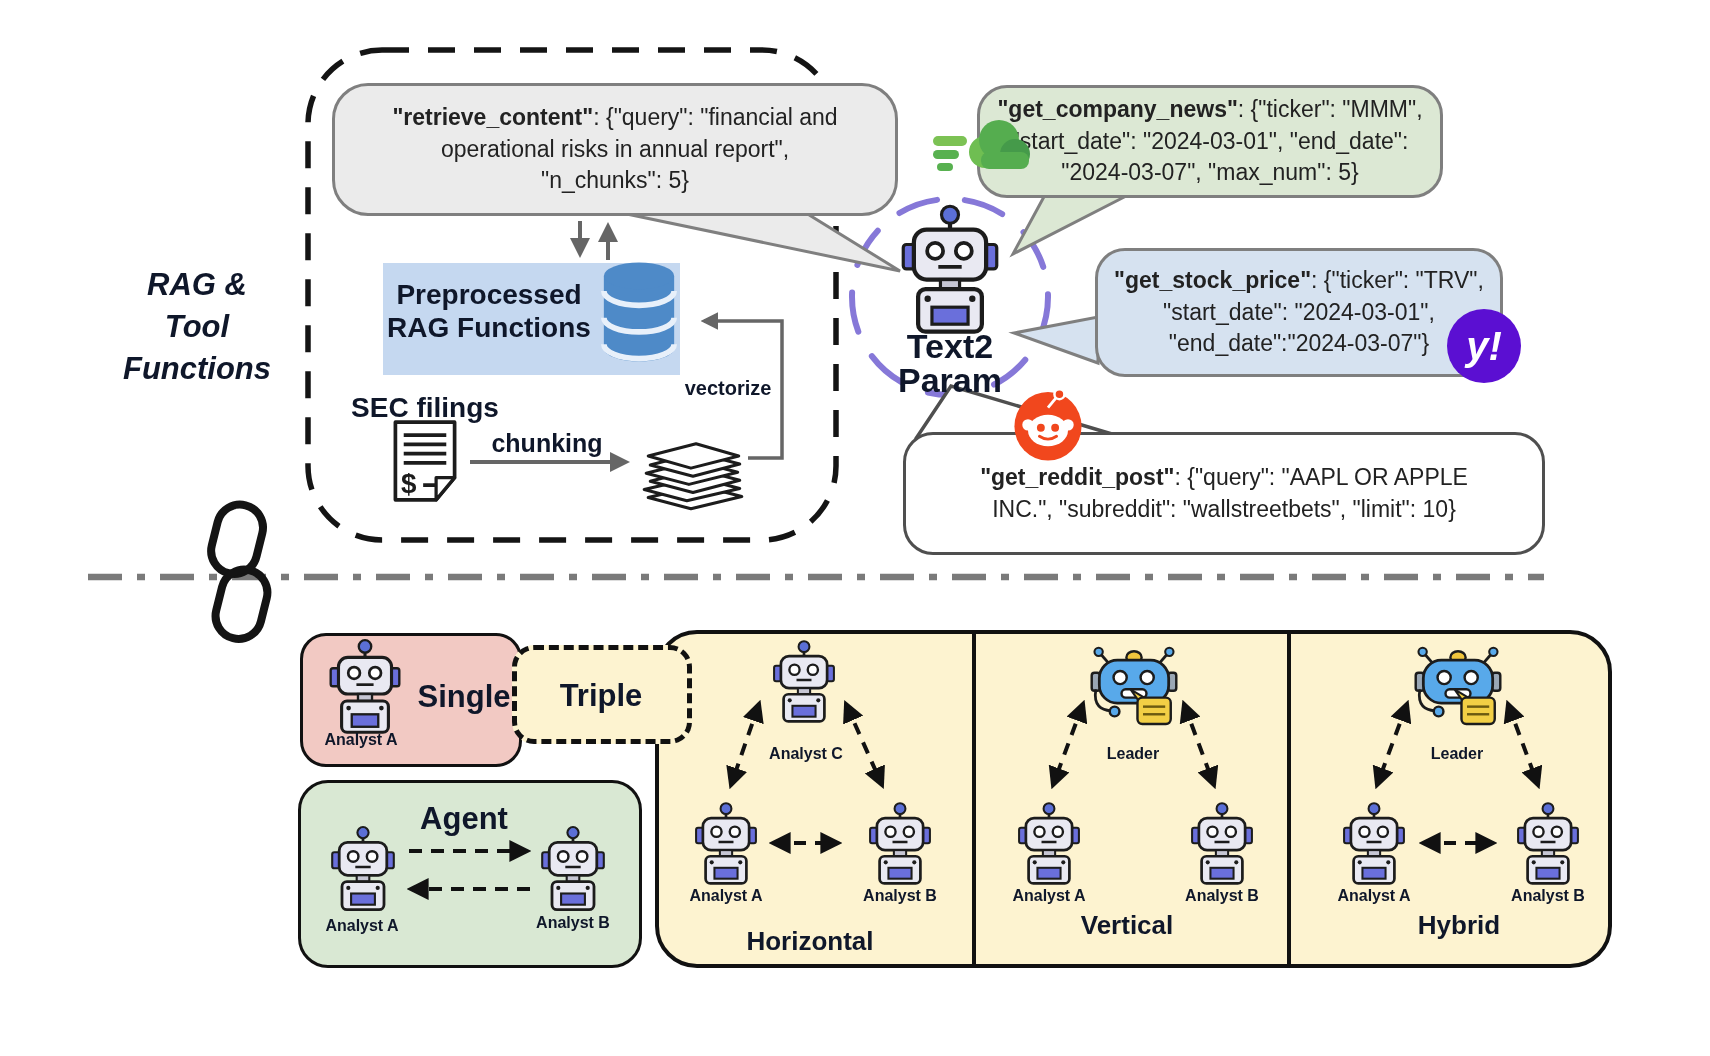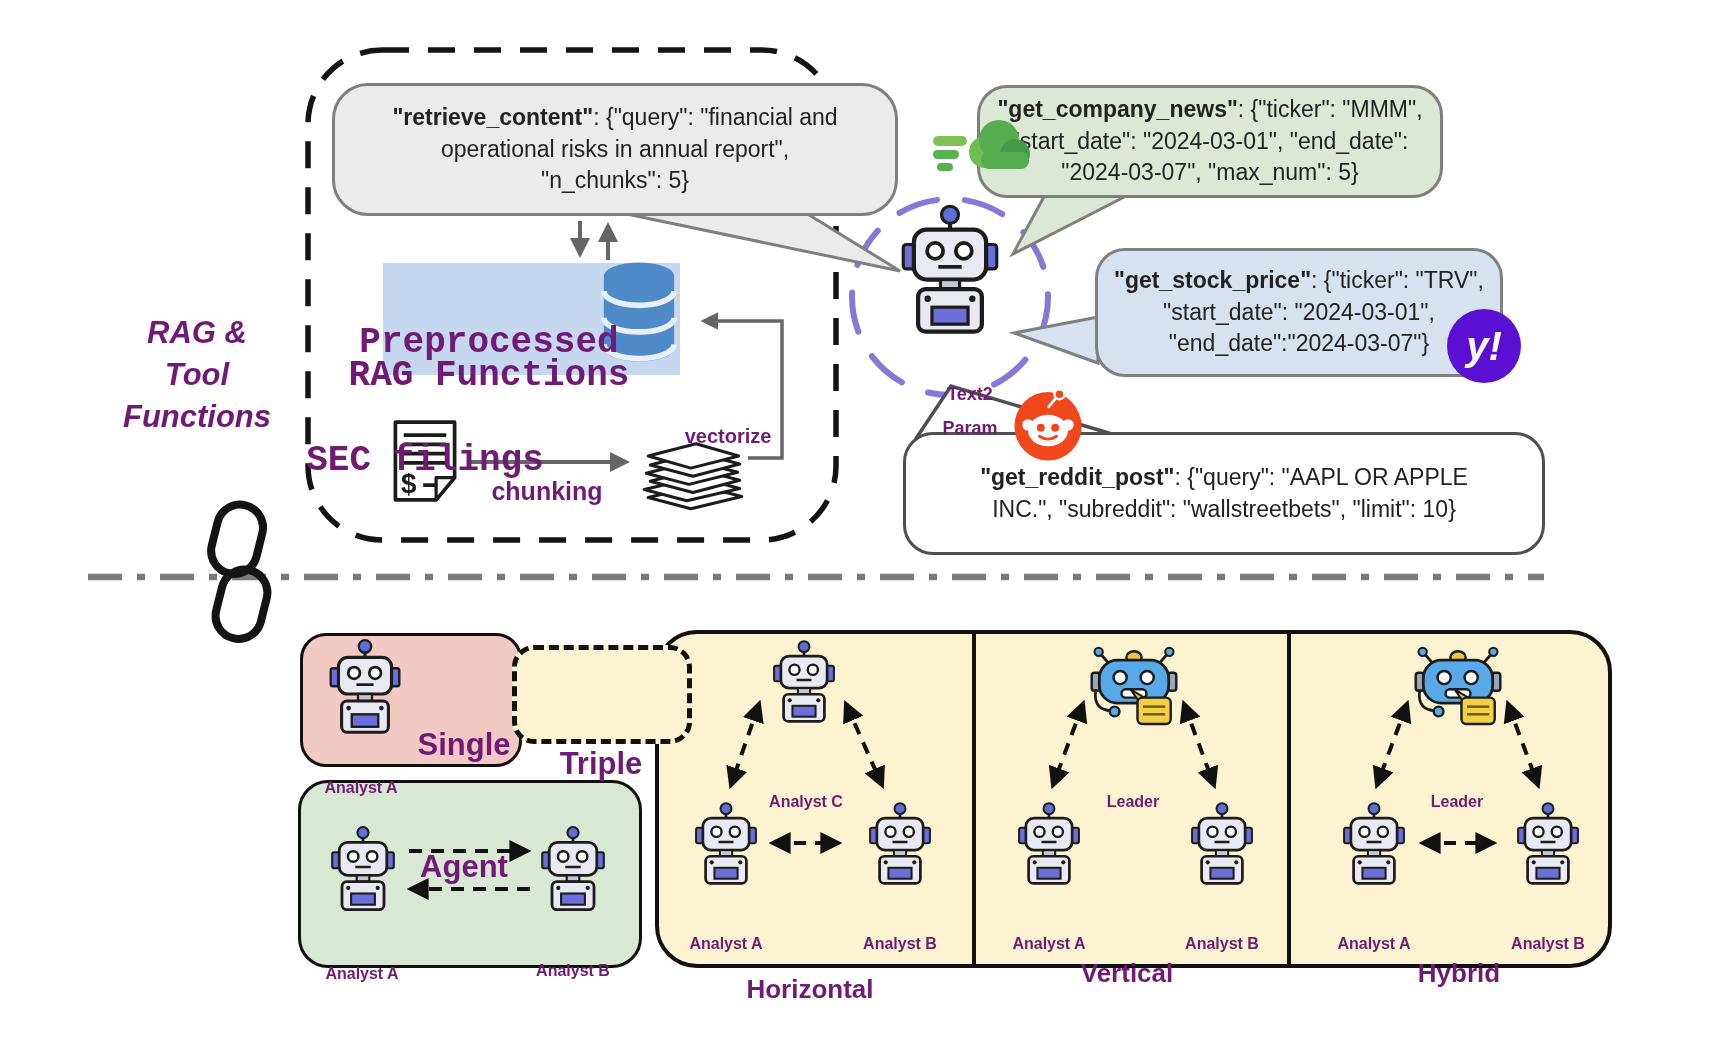--- a/index.html
+++ b/index.html
@@ -11,26 +11,26 @@
   .dual-box{background:#d9e8d3;border:3.5px solid #111;border-radius:30px;}
   .group-box{background:#fdf3d0;border:4px solid #111;border-radius:42px;}
   .triple-box{background:#fdf3d0;border:5px dashed #111;border-radius:22px;}
   .bubble{position:absolute;box-sizing:border-box;display:flex;align-items:center;justify-content:center;z-index:30;}
   .bubble .bt{width:100%;text-align:center;font-size:23px;line-height:1.37;white-space:pre-line;color:#222;}
   .bubble .fnb{font-weight:bold;}
   .gray-bubble{background:#ebebeb;border:3px solid #7f7f7f;border-radius:36px;padding:0 24px;}
   .green-bubble{background:#dce8d4;border:3px solid #7f7f7f;border-radius:30px;padding:0 14px;}
   .blue-bubble{background:#d6e2f0;border:3px solid #7f7f7f;border-radius:30px;padding:0 8px;}
   .white-bubble{background:#ffffff;border:3.5px solid #4f4f4f;border-radius:30px;padding:0 22px;}
-  .lbl{position:absolute;transform:translateX(-50%);text-align:center;font-weight:bold;color:#701a75;z-index:30;white-space:nowrap;margin-top:48px;}
+  .lbl{position:absolute;transform:translateX(-50%);text-align:center;font-weight:bold;color:#0f172a;z-index:30;white-space:nowrap;}
   .side-label{font-style:italic;font-size:31px;line-height:42px;}
   .btitle{font-size:31px;}
   .gtitle{font-size:26px;}
   .alabel{font-size:16px;}
-  .small-hd{font-size:36px;font-family:Liberation Mono, monospace;}
+  .small-hd{font-size:28px;}
   .yahoo-icon{position:absolute;background:#5b0fd2;border-radius:50%;display:flex;align-items:center;justify-content:center;z-index:40;}
   .yahoo-icon .yt{color:#fff;font-weight:bold;font-style:italic;font-size:40px;line-height:1;}
   svg.layer{position:absolute;left:0;top:0;z-index:20;}
   svg.icon{position:absolute;z-index:40;}
   svg.robot{position:absolute;z-index:25;}
   .z10{z-index:10;} .z15{z-index:15;}
 </style>
 </head>
 <body>
 
@@ -275,29 +275,29 @@
   </div>
 
   <div class="lbl small-hd" style="left:489px;top:278px;line-height:33px">
     <div>Preprocessed</div>
     <div>RAG Functions</div>
   </div>
   <div class="lbl small-hd" style="left:425px;top:392px">SEC filings</div>
   <div class="lbl" style="left:547px;top:429px;font-size:25px">chunking</div>
   <div class="lbl" style="left:728px;top:377px;font-size:20px">vectorize</div>
 
-  <div class="lbl" style="left:970px;top:329px;font-size:18px;line-height:34px">
+  <div class="lbl" style="left:950px;top:329px;font-size:34px;line-height:34px">
     <div>Text2</div>
     <div>Param</div>
   </div>
 
   <div class="lbl btitle" style="left:464px;top:679px">Single</div>
   <div class="lbl alabel" style="left:361px;top:731px">Analyst A</div>
 
-  <div class="lbl btitle" style="left:601px;top:698px">Triple</div>
+  <div class="lbl btitle" style="left:601px;top:678px">Triple</div>
 
   <div class="lbl btitle" style="left:464px;top:801px">Agent</div>
   <div class="lbl alabel" style="left:362px;top:917px">Analyst A</div>
   <div class="lbl alabel" style="left:573px;top:914px">Analyst B</div>
 
   <div class="lbl alabel" style="left:806px;top:745px">Analyst C</div>
   <div class="lbl alabel" style="left:726px;top:887px">Analyst A</div>
   <div class="lbl alabel" style="left:900px;top:887px">Analyst B</div>
   <div class="lbl gtitle" style="left:810px;top:926px">Horizontal</div>
 

